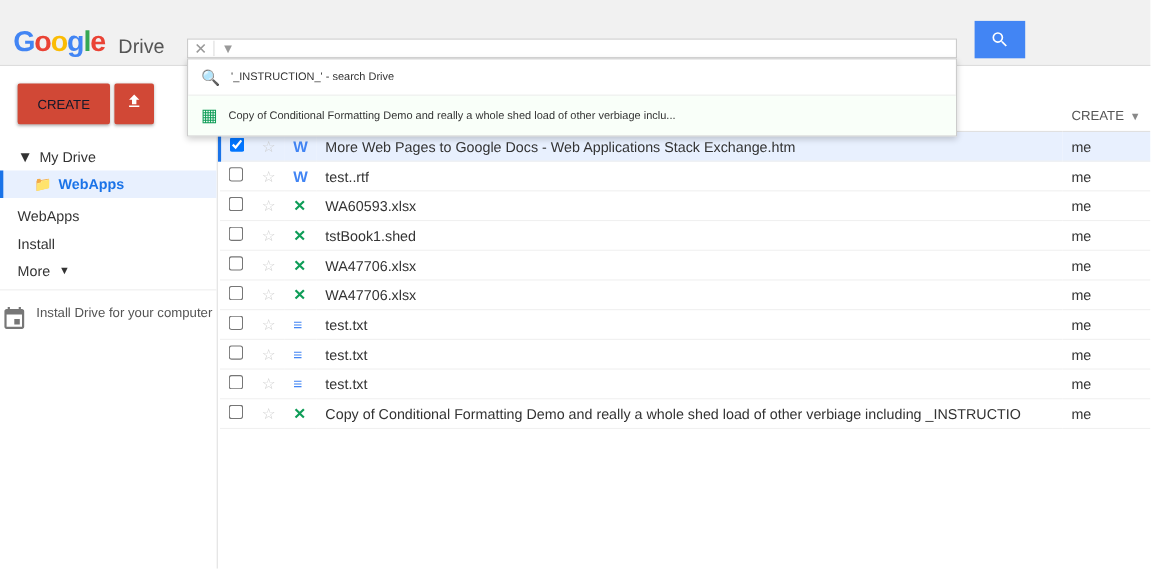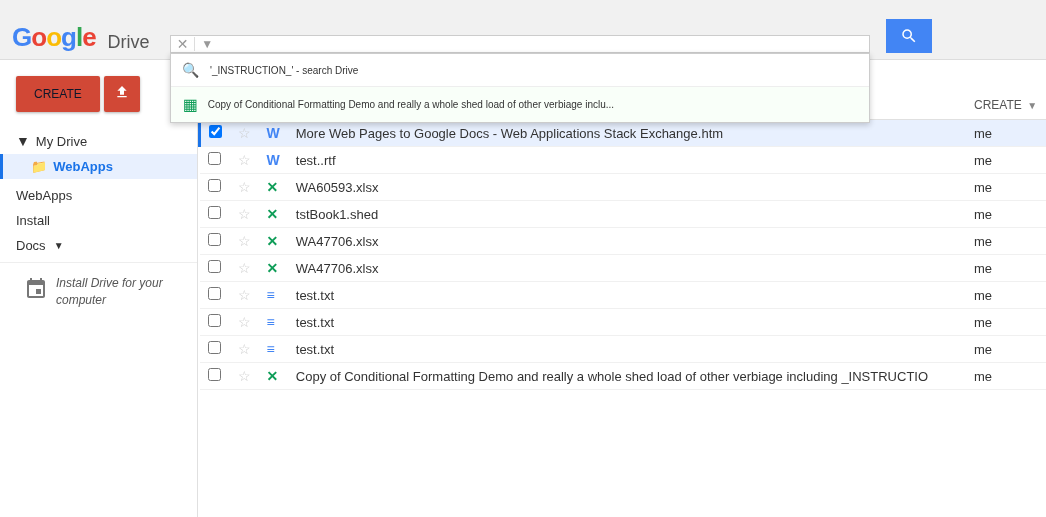--- a/index.html
+++ b/index.html
@@ -159,27 +159,26 @@
       border-left: 3px solid #1a73e8;
       font-weight: bold;
       color: #1a73e8;
     }
 
     .sidebar-divider { border: none; border-top: 1px solid #eee; margin: 4px 0; }
 
     #install-drive {
       display: flex;
       align-items: flex-start;
-      padding: 8px 24px;
+      padding: 8px 1px;
       gap: 8px;
       cursor: pointer;
       color: #555;
       font-size: 12px;
       line-height: 1.4;
-      font-style: italic;
     }
     #install-drive .install-icon { font-size: 20px; color: #777; margin-top: 2px; }
 
     
     #content {
       flex: 1;
       overflow-y: auto;
       padding: 0;
     }
 
@@ -285,21 +284,21 @@
       </div>
     </div>
 
     <div class="sidebar-item">
       <span>WebApps</span>
     </div>
     <div class="sidebar-item">
       <span>Install</span>
     </div>
     <div class="sidebar-item">
-      <span>Docs</span>
+      <span>More</span>
       <span style="font-size:10px;margin-left:2px;">▼</span>
     </div>
 
     <hr class="sidebar-divider">
 
     <div id="install-drive">
       <span class="install-icon">
         <svg width="24" height="24" viewBox="0 0 24 24" fill="#777">
           <path d="M17 12h-5v5h5v-5zM16 1v2H8V1H6v2H5c-1.11 0-1.99.9-1.99 2L3 19c0 1.1.89 2 2 2h14c1.1 0 2-.9 2-2V5c0-1.1-.9-2-2-2h-1V1h-2zm3 18H5V8h14v11z"></path>
         </svg>

